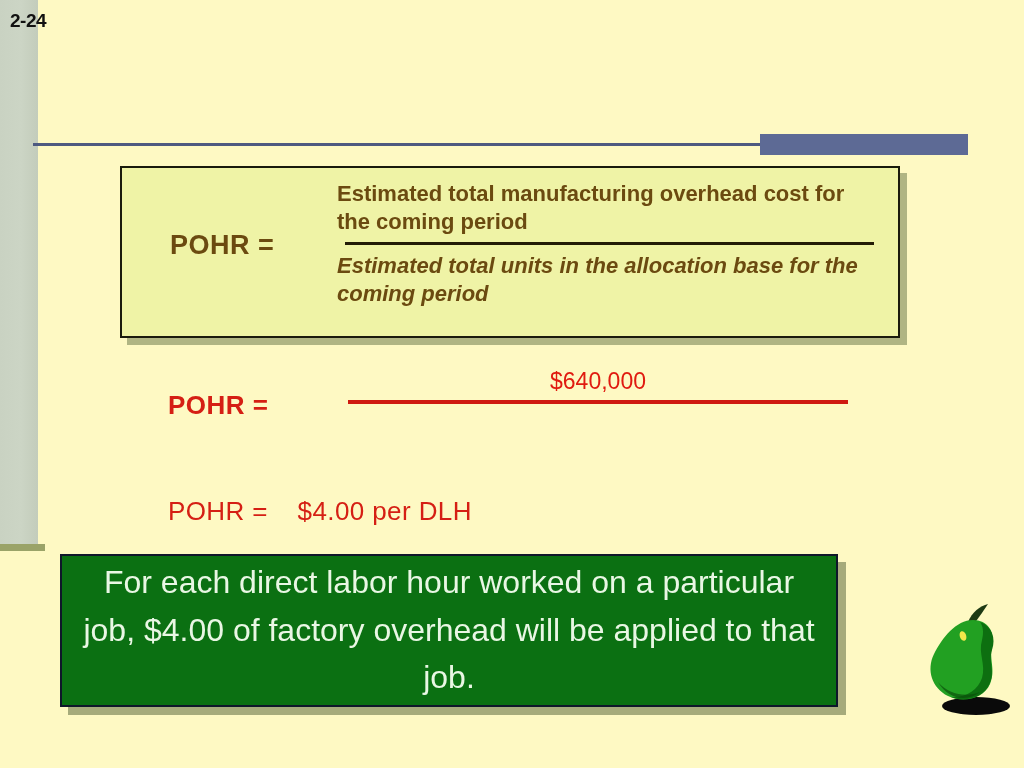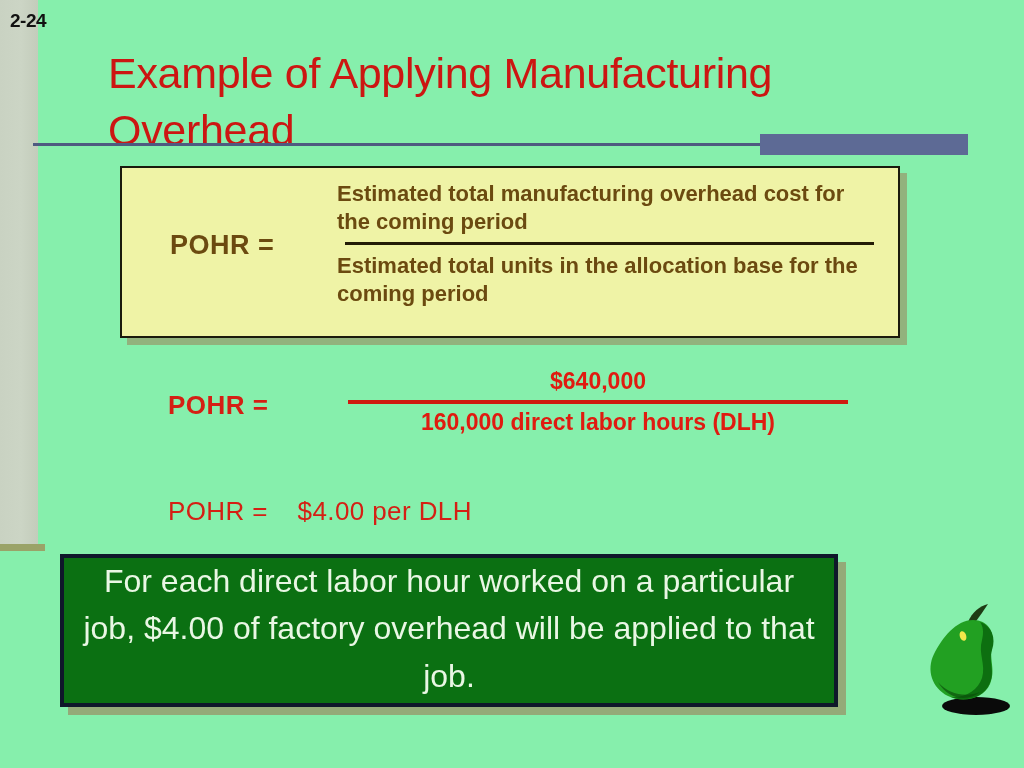--- a/index.html
+++ b/index.html
@@ -4,21 +4,21 @@
 <style>
   html, body {
     margin: 0;
     padding: 0;
     background: #000;
   }
   #slide {
     position: relative;
     width: 1024px;
     height: 768px;
-    background: #86efac;
+    background: #fef9c3;
     overflow: hidden;
     font-family: "Liberation Sans", sans-serif;
   }
 
   
   #sidebar {
     position: absolute;
     left: 0;
     top: 0;
     width: 38px;
@@ -113,21 +113,21 @@
     font-weight: bold;
     color: #6b4a10;
     line-height: 1.28;
   }
   .frac-top { padding-bottom: 4px; }
   #frac-rule {
     height: 3px;
     background: #231c06;
     margin: 2px 8px 7px 8px;
   }
-  .frac-bottom { line-height: 1.28; }
+  .frac-bottom { line-height: 1.28; font-style: italic; }
 
   
   #eq2 {
     position: absolute;
     left: 168px;
     top: 382px;
     width: 700px;
   }
   #eq2-label {
     position: absolute;
@@ -140,21 +140,21 @@
   }
   #eq2-frac {
     position: absolute;
     left: 180px;
     top: -14px;
     width: 500px;
     text-align: center;
   }
   #eq2-top {
     font-size: 23px;
-    font-weight: bold;
+    font-weight: normal;
     color: #e01b10;
     padding-bottom: 3px;
   }
   #eq2-rule {
     height: 4px;
     background: #cf1a10;
     margin: 2px 0 5px 0;
   }
   #eq2-bottom {
     font-size: 23px;
@@ -175,24 +175,25 @@
   #eq3-value { margin-left: 22px; }
 
   
   #callout {
     position: absolute;
     left: 60px;
     top: 554px;
     width: 778px;
     height: 153px;
     background: #0b7012;
-    border: 4px solid #0f172a;
+    border: 2px solid #0f172a;
     box-sizing: border-box;
     box-shadow: 8px 8px 0 rgba(150,158,110,0.85);
     display: flex;
+    align-items: center;
     justify-content: center;
   }
   #callout-text {
     font-size: 32px;
     line-height: 1.48;
     color: #e9f7e4;
     text-align: center;
     padding: 0 14px;
   }
 
@@ -208,42 +209,40 @@
 </head>
 <body>
 
 <div id="slide">
 
   <div id="sidebar"></div>
   <div id="sidebar-shadow"></div>
 
   <div id="slide-number">2-24</div>
 
-  <h1 id="title">Example of Applying Manufacturing Overhead</h1>
 
   <div id="title-rule"></div>
   <div id="title-bar"></div>
 
   <div id="pohr-box">
     <div id="pohr-box-inner">
       <div id="pohr-label">POHR  =</div>
       <div class="pohr-frac">
         <div class="frac-top">Estimated total manufacturing overhead cost for the coming period</div>
         <div id="frac-rule"></div>
         <div class="frac-bottom">Estimated total units in the allocation base for the coming period</div>
       </div>
     </div>
   </div>
 
   <div id="eq2">
     <div id="eq2-label">POHR  =</div>
     <div id="eq2-frac">
       <div id="eq2-top">$640,000</div>
       <div id="eq2-rule"></div>
-      <div id="eq2-bottom">160,000 direct labor hours (DLH)</div>
     </div>
   </div>
 
   <div id="eq3">
     <span>POHR  =</span>
     <span id="eq3-value">$4.00 per DLH</span>
   </div>
 
   <div id="callout">
     <div id="callout-text">For each direct labor hour worked on a particular job, $4.00 of factory overhead will be applied to that job.</div>

